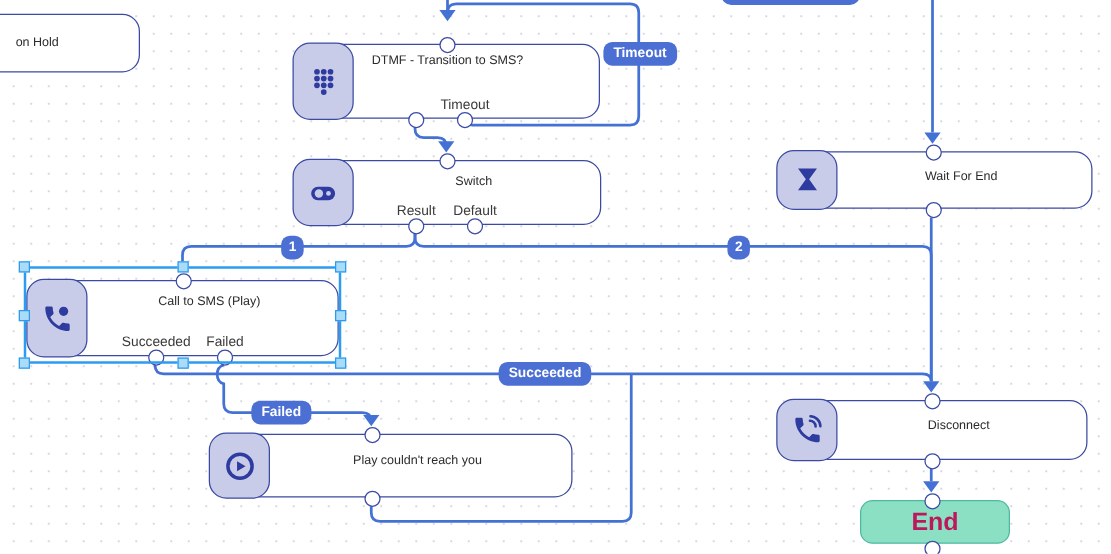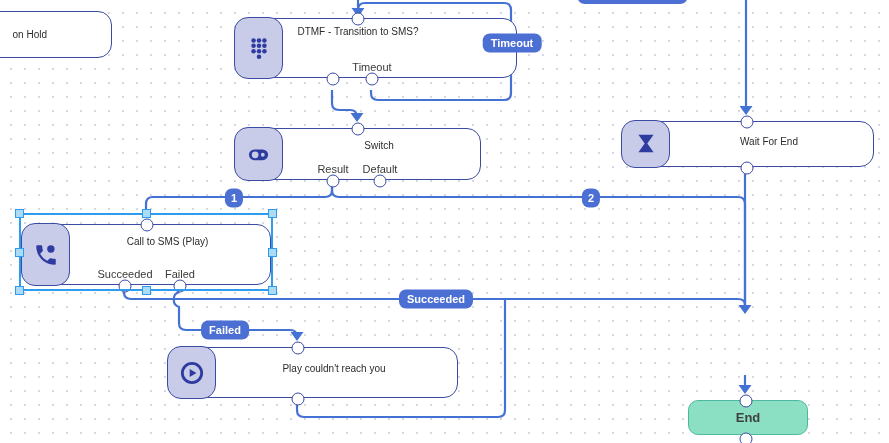--- a/index.html
+++ b/index.html
@@ -63,21 +63,21 @@
     border:2.4px solid var(--selection);pointer-events:none;
   }
   .handle{
     position:absolute;width:9px;height:9px;background:var(--selection_handle_fill);
     border:1.4px solid var(--selection);
   }
   #end-node{
     background:var(--end_fill);border:1.6px solid var(--end_border);
     border-radius:10px;
   }
-  #end-node .node-title{font-weight:bold;font-size:13px;color:#404040;left:0;right:0;top:9px;}
+  #end-node .node-title{font-weight:bold;font-size:20px;color:#be185d;left:0;right:0;top:9px;}
   svg.icon{display:block;}
 </style>
 </head>
 <body>
 
 <div id="canvas">
 
   <svg id="wires" viewBox="0 0 889 443">
     <path d="M358,0 V12"></path>
     <path d="M371,90 V93 Q371,100 378,100 H504 Q511,100 511,93 V10 Q511,3 504,3 H365 Q358,3 358,10 V12"></path>
@@ -105,21 +105,21 @@
     <path d="M745,375 V385"></path>
     <polygon points="738.5,385 751.5,385 745,394"></polygon>
   </svg>
 
   <div class="node" style="left:-82px;top:11px;width:194px;height:47px;">
     <div class="node-title" style="top:15px;right:64px;white-space:nowrap;">on Hold</div>
   </div>
 
   <div id="cutoff-badge"></div>
 
-  <div class="node" style="left:235px;top:18px;width:282px;height:60px;">
+  <div class="node" style="left:235px;top:35px;width:245px;height:60px;">
     <div class="icon-tile">
       <svg class="icon" width="26" height="26" viewBox="0 0 24 24">
         <g fill="var(--icon_fg)">
           <circle cx="7" cy="5" r="2.1"></circle>
             <circle cx="12" cy="5" r="2.1"></circle>
             <circle cx="17" cy="5" r="2.1"></circle>
           <circle cx="7" cy="10" r="2.1"></circle>
             <circle cx="12" cy="10" r="2.1"></circle>
             <circle cx="17" cy="10" r="2.1"></circle>
           <circle cx="7" cy="15" r="2.1"></circle>
@@ -194,20 +194,32 @@
       <svg class="icon" width="28" height="28" viewBox="0 0 24 24">
         <circle cx="12" cy="12" r="8.3" fill="none" stroke="var(--icon_fg)" stroke-width="2.4"></circle>
         <polygon points="10,8.6 15.8,12 10,15.4" fill="var(--icon_fg)"></polygon>
       </svg>
     </div>
     <div class="node-title" style="top:13px;left:48px;right:6px;">Play couldn't reach you</div>
     <div class="port" style="left:129px;top:0;"></div>
     <div class="port" style="left:129px;top:51px;"></div>
   </div>
 
+  <div class="node" style="left:622px;top:320px;width:248px;height:48px;">
+    <div class="icon-tile">
+      <svg class="icon" width="26" height="26" viewBox="0 0 24 24">
+        <path fill="var(--icon_fg)" d="M6.62 10.79c1.44 2.83 3.76 5.14 6.59 6.59l2.2-2.2c.27-.27.67-.36 1.02-.24 1.12.37 2.33.57 3.57.57.55 0 1 .45 1 1V20c0 .55-.45 1-1 1-9.39 0-17-7.61-17-17 0-.55.45-1 1-1h3.5c.55 0 1 .45 1 1 0 1.25.2 2.45.57 3.57.11.35.03.74-.25 1.02l-2.2 2.2z"></path>
+        <path d="M13.8 5.2a4.2 4.2 0 0 1 4.2 4.2" fill="none" stroke="var(--icon_fg)" stroke-width="1.9" stroke-linecap="round"></path>
+        <path d="M14.2 1.8a7.6 7.6 0 0 1 7.3 7.4" fill="none" stroke="var(--icon_fg)" stroke-width="1.9" stroke-linecap="round"></path>
+      </svg>
+    </div>
+    <div class="node-title" style="top:12px;left:48px;right:6px;">Disconnect</div>
+    <div class="port" style="left:123px;top:0;"></div>
+    <div class="port" style="left:123px;top:48px;"></div>
+  </div>
 
   <div class="node" id="end-node" style="left:688px;top:400px;width:120px;height:35px;">
     <div class="node-title">End</div>
     <div class="port" style="left:57px;top:0;"></div>
     <div class="port" style="left:57px;top:38px;"></div>
   </div>
 
   <div class="badge" style="left:512px;top:43px;">Timeout</div>
   <div class="badge small" style="left:234px;top:198px;">1</div>
   <div class="badge small" style="left:591px;top:198px;">2</div>

